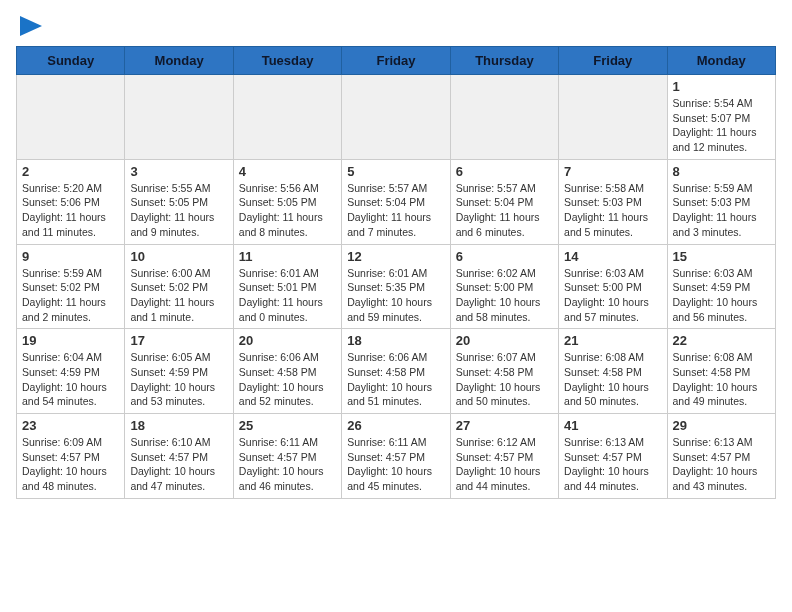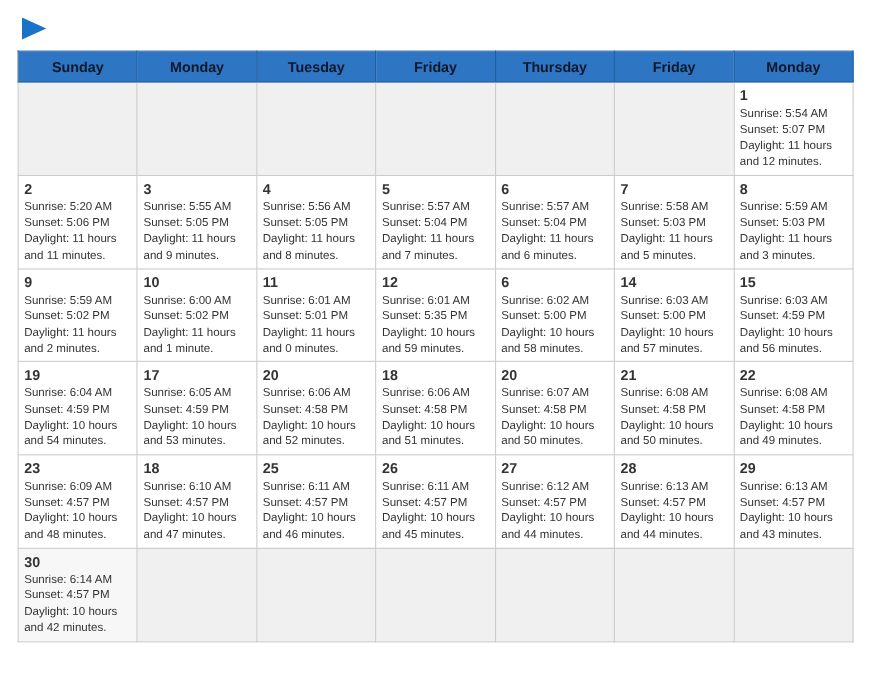--- a/index.html
+++ b/index.html
@@ -277,40 +277,26 @@
 Sunset: 4:57 PM
 Daylight: 10 hours and 45 minutes.</div>
         </td>
         <td>
           <span class="day-number">27</span>
           <div class="day-info">Sunrise: 6:12 AM
 Sunset: 4:57 PM
 Daylight: 10 hours and 44 minutes.</div>
         </td>
         <td>
-          <span class="day-number">28</span>
+          <span class="day-number">41</span>
           <div class="day-info">Sunrise: 6:13 AM
 Sunset: 4:57 PM
 Daylight: 10 hours and 44 minutes.</div>
         </td>
         <td>
           <span class="day-number">29</span>
           <div class="day-info">Sunrise: 6:13 AM
 Sunset: 4:57 PM
 Daylight: 10 hours and 43 minutes.</div>
         </td>
-      </tr>
-      <tr class="last-row">
-        <td>
-          <span class="day-number">30</span>
-          <div class="day-info">Sunrise: 6:14 AM
-Sunset: 4:57 PM
-Daylight: 10 hours and 42 minutes.</div>
-        </td>
-        <td class="empty"></td>
-        <td class="empty"></td>
-        <td class="empty"></td>
-        <td class="empty"></td>
-        <td class="empty"></td>
-        <td class="empty"></td>
       </tr>
     </tbody>
 </table>
 
 </body></html>

